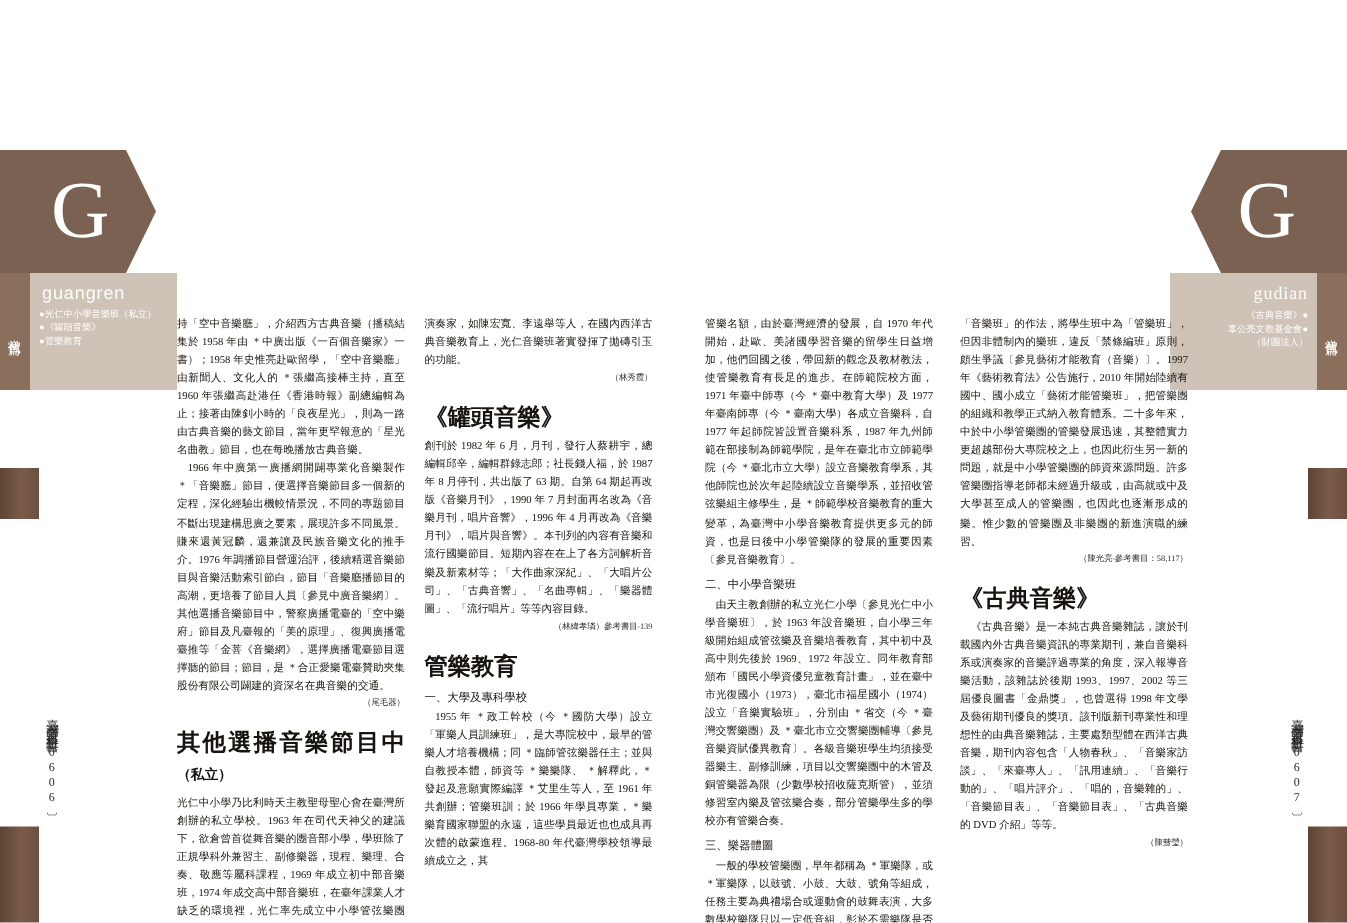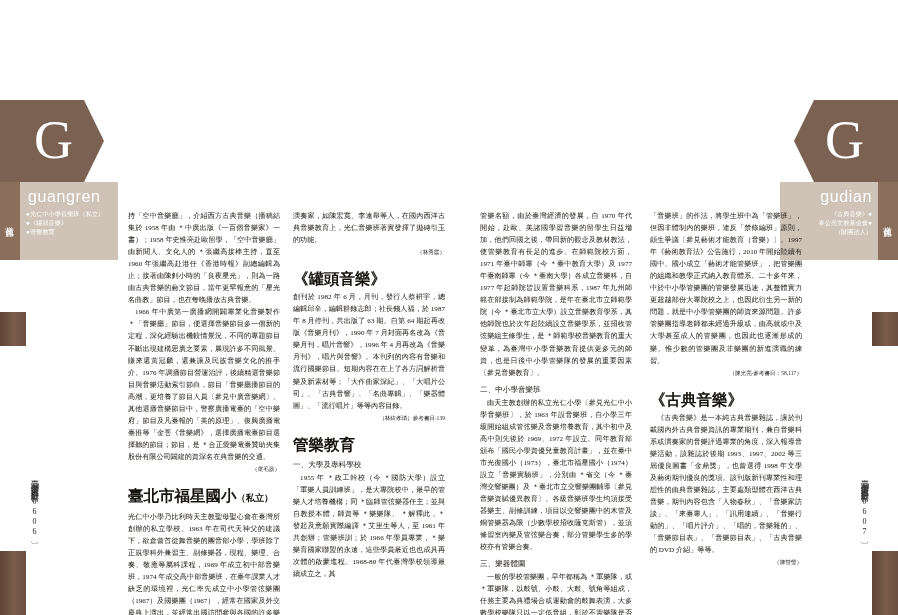--- a/index.html
+++ b/index.html
@@ -59,33 +59,33 @@
     width:20px;background:#8a6f5d;color:#fff;
     writing-mode:vertical-rl;text-orientation:upright;
     font-size:8.5px;line-height:20px;letter-spacing:1px;
     display:flex;align-items:center;justify-content:center;
     font-family:"Liberation Sans","DejaVu Sans",sans-serif;
   }
   .tabtext{
     flex:1;padding:6px 5px 4px 6px;color:#ffffff;
     font-family:"Liberation Sans","DejaVu Sans",sans-serif;
   }
-  .tab.right .tabtext{text-align:right;padding:6px 6px 4px 5px;}
-  .romaji{font-size:16px;letter-spacing:.6px;margin-bottom:3px;color:#fdfdfd;}
+  .tab.right .tabtext{text-align:right;padding:6px 6px 4px 5px;font-family:Liberation Serif, serif;}
+  .romaji{font-size:12px;letter-spacing:.6px;margin-bottom:3px;color:#fdfdfd;}
   .tab.left .romaji{padding-left:2px;}
   .entrylist{margin:0;padding:0;list-style:none;}
   .entrylist li{
     font-size:6.2px;line-height:9.2px;white-space:nowrap;color:#ffffff;
   }
   .bullet{display:inline-block;width:4px;}
   .tiny{font-size:5.2px;}
 
   
   .cols{
-    position:absolute;left:10px;top:0;width:738px;height:615px;
+    position:absolute;left:0;top:0;width:738px;height:615px;
   }
   .col{
     position:absolute;top:210px;width:152px;height:365px;
     font-size:7.1px;line-height:12.05px;
     text-align:justify;text-justify:inter-ideograph;
     color:#17140f;
     font-family:"Liberation Serif","DejaVu Serif",serif;
   }
   .c1{left:118px;}
   .c2{left:283px;}
@@ -172,21 +172,21 @@
     </div>
   </div>
 
   <div class="cols">
 
     <div class="col c1">
       <p class="noind">持「空中音樂廳」，介紹西方古典音樂（播稿結集於 1958 年由 ＊中廣出版《一百個音樂家》一書）；1958 年史惟亮赴歐留學，「空中音樂廳」由新聞人、文化人的 ＊張繼高接棒主持，直至 1960 年張繼高赴港任《香港時報》副總編輯為止；接著由陳釗小時的「良夜星光」，則為一路由古典音樂的藝文節目，當年更罕報意的「星光名曲教」節目，也在每晚播放古典音樂。</p>
       <p>1966 年中廣第一廣播網開闢專業化音樂製作 ＊「音樂廳」節目，便選擇音樂節目多一個新的定程，深化經驗出機較情景況，不同的專題節目不斷出現建構思廣之要素，展現許多不同風景。賺來還黃冠麟，還兼讓及民族音樂文化的推手介。1976 年調播節目營運治評，後續精選音樂節目與音樂活動索引節白，節目「音樂廳播節目的高潮，更培養了節目人員〔參見中廣音樂網〕。其他選播音樂節目中，警察廣播電臺的「空中樂府」節目及凡臺報的「美的原理」、復興廣播電臺推等「金菩《音樂網》，選擇廣播電臺節目選擇聽的節目；節目，是 ＊合正愛樂電臺贊助夾集股份有限公司闢建的資深名在典音樂的交通。</p>
       <span class="sig">（尾毛器）</span>
 
-      <h2 class="entry"><span>臺北市福星國小</span><span class="qual">（私立）</span></h2>
+      <h2 class="entry"><span>其他選播音樂節目中</span><span class="qual">（私立）</span></h2>
       <p class="noind">光仁中小學乃比利時天主教聖母聖心會在臺灣所創辦的私立學校。1963 年在司代天神父的建議下，欲倉曾首從舞音樂的團音部小學，學班除了正規學科外兼習主、副修樂器，現程、樂理、合奏、敬應等屬科課程，1969 年成立初中部音樂班，1974 年成交高中部音樂班，在臺年課業人才缺乏的環境裡，光仁率先成立中小學管弦樂團（1967）及國樂團（1967），經常在國家及外交慶典上演出，並經常出國訪問參與各國的許多樂會，為臺灣爭取培植者蔡廣傳播事業人才的音樂，及選應愛樂‧喜及是種子的程度；目及早期的名家教師不少並為大批推廣管音樂的演奏和教育獲得；隨後在有若多種專人才的培養建立教學蔡國康大學創研究所，並培育不少海內外樂團家；也在各級音樂比賽中常獲優異成績。</p>
 
     </div>
 
     <div class="col c2">
       <p class="noind">演奏家，如陳宏寬、李遠舉等人，在國內西洋古典音樂教育上，光仁音樂班著實發揮了拋磚引玉的功能。</p>
       <span class="sig">（林秀霞）</span>
 
       <h2 class="entry">《罐頭音樂》</h2>
       <p class="noind">創刊於 1982 年 6 月，月刊，發行人蔡耕宇，總編輯邱辛，編輯群錄志郎；社長錢人福，於 1987 年 8 月停刊，共出版了 63 期。自第 64 期起再改版《音樂月刊》，1990 年 7 月封面再名改為《音樂月刊，唱片音響》，1996 年 4 月再改為《音樂月刊》，唱片與音響》。本刊列的內容有音樂和流行國樂節目。短期內容在在上了各方詞解析音樂及新素材等；「大作曲家深紀」、「大唱片公司」、「古典音響」、「名曲專輯」、「樂器體圖」、「流行唱片」等等內容目錄。</p>

